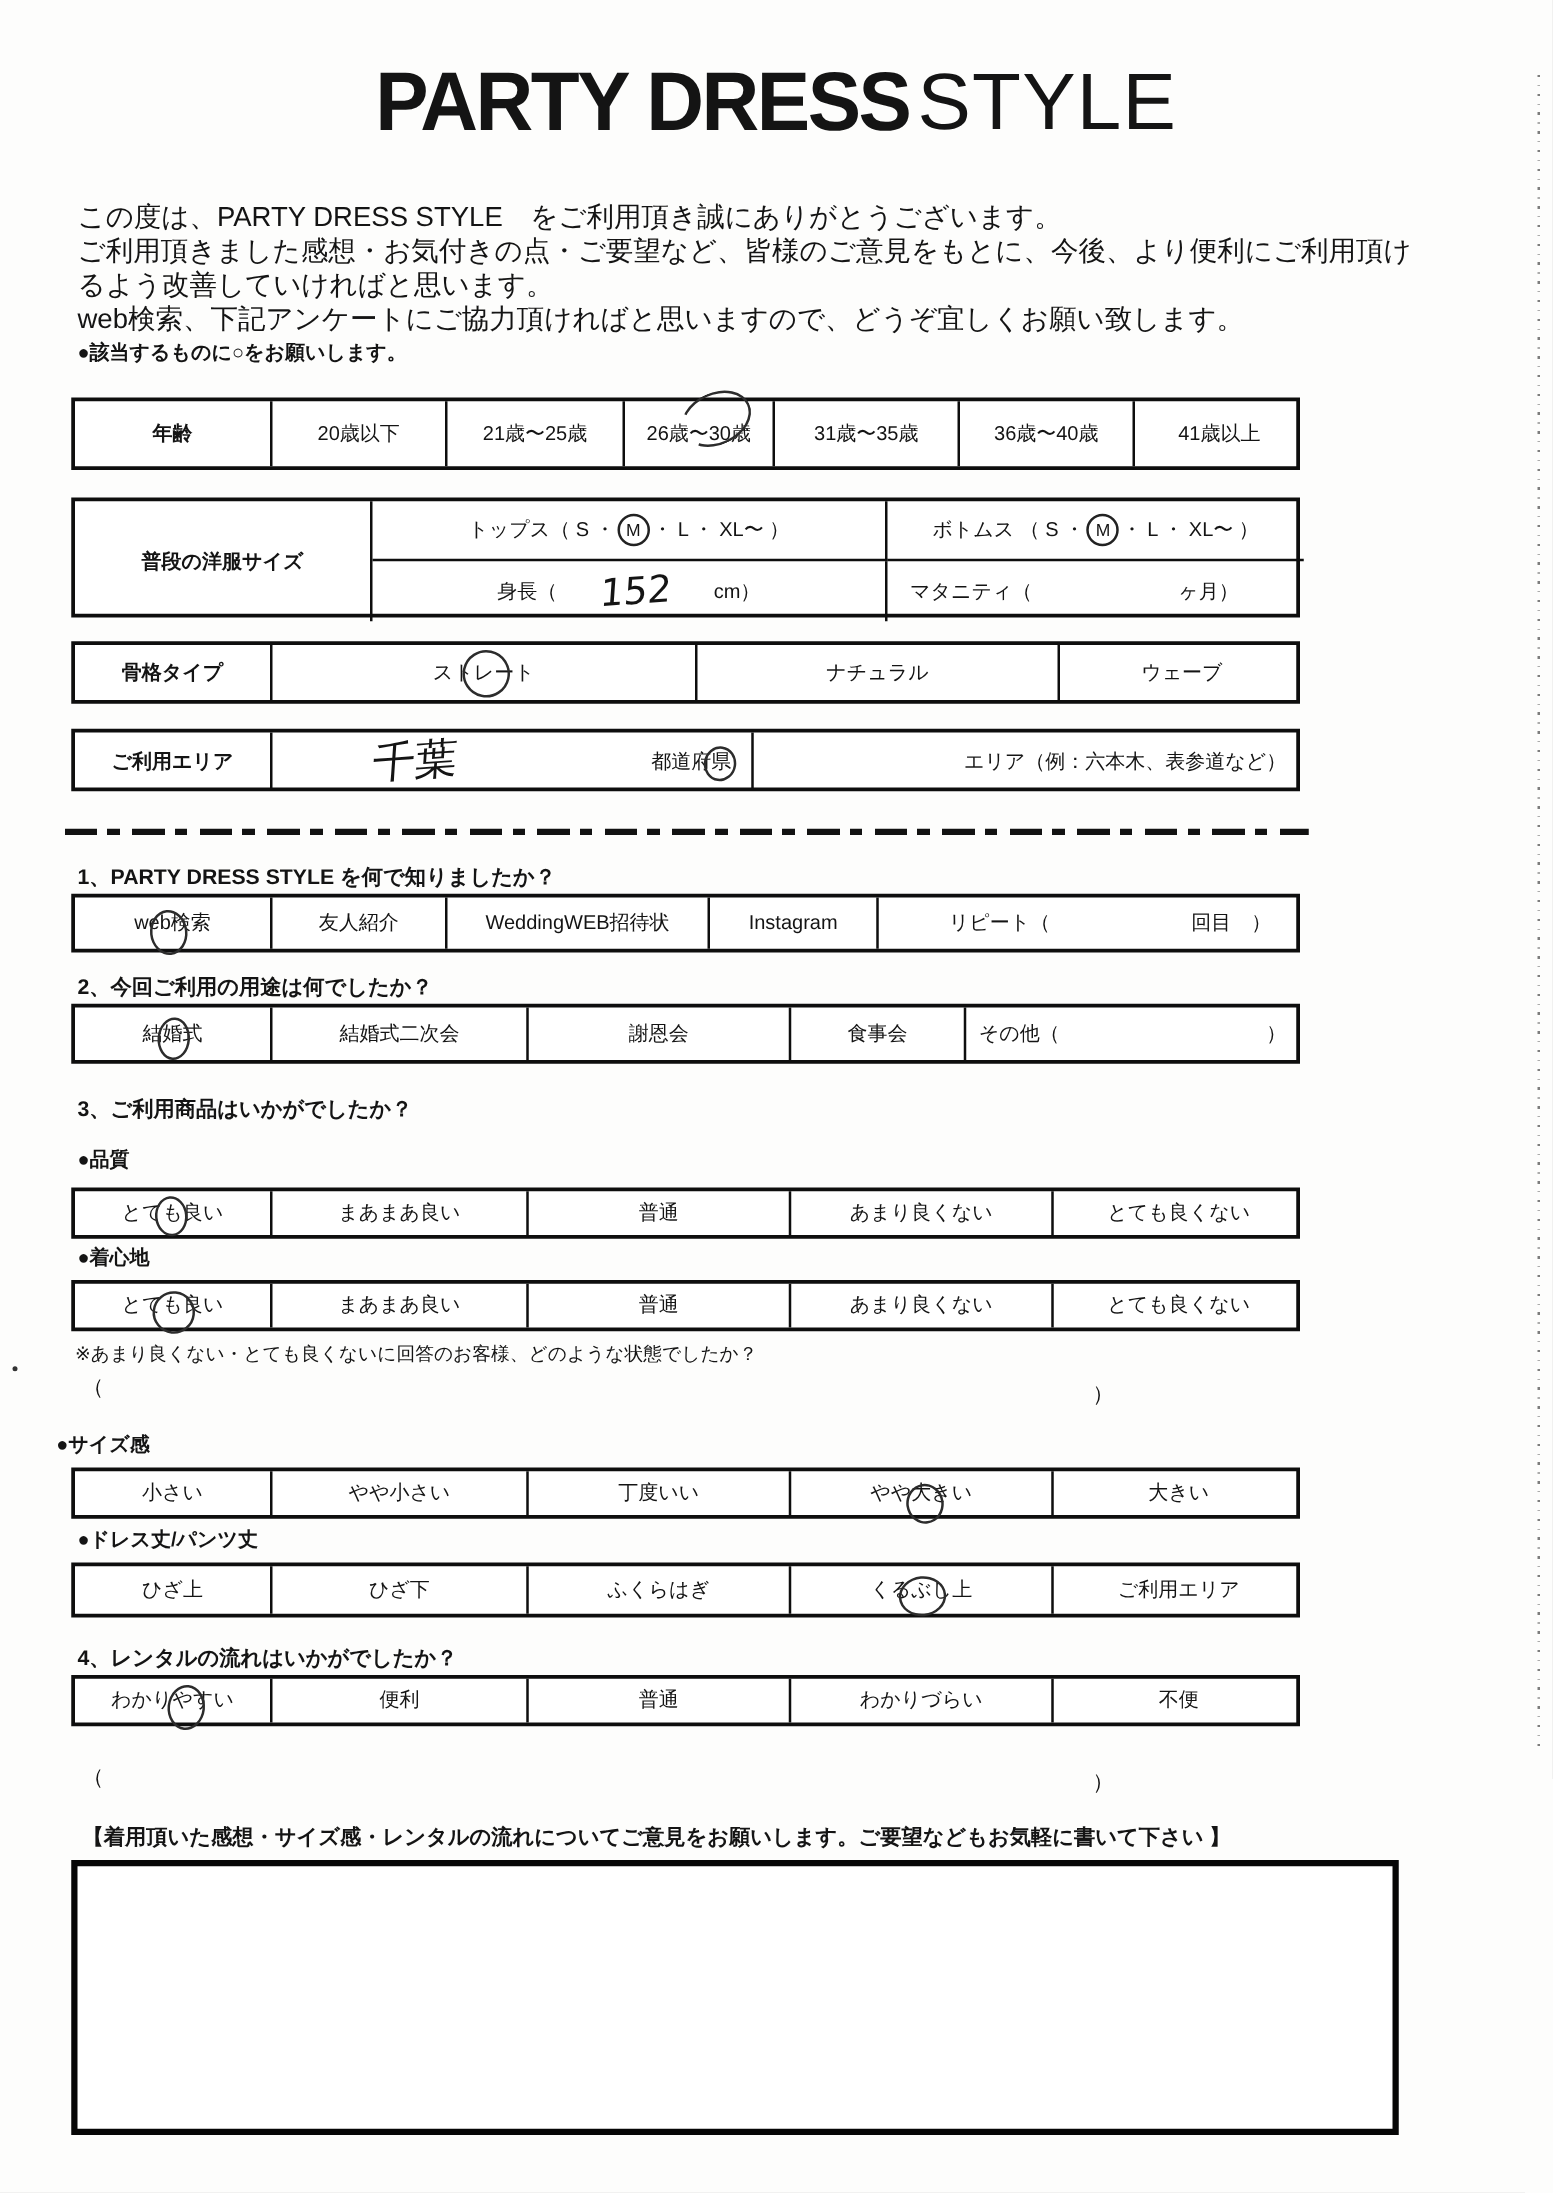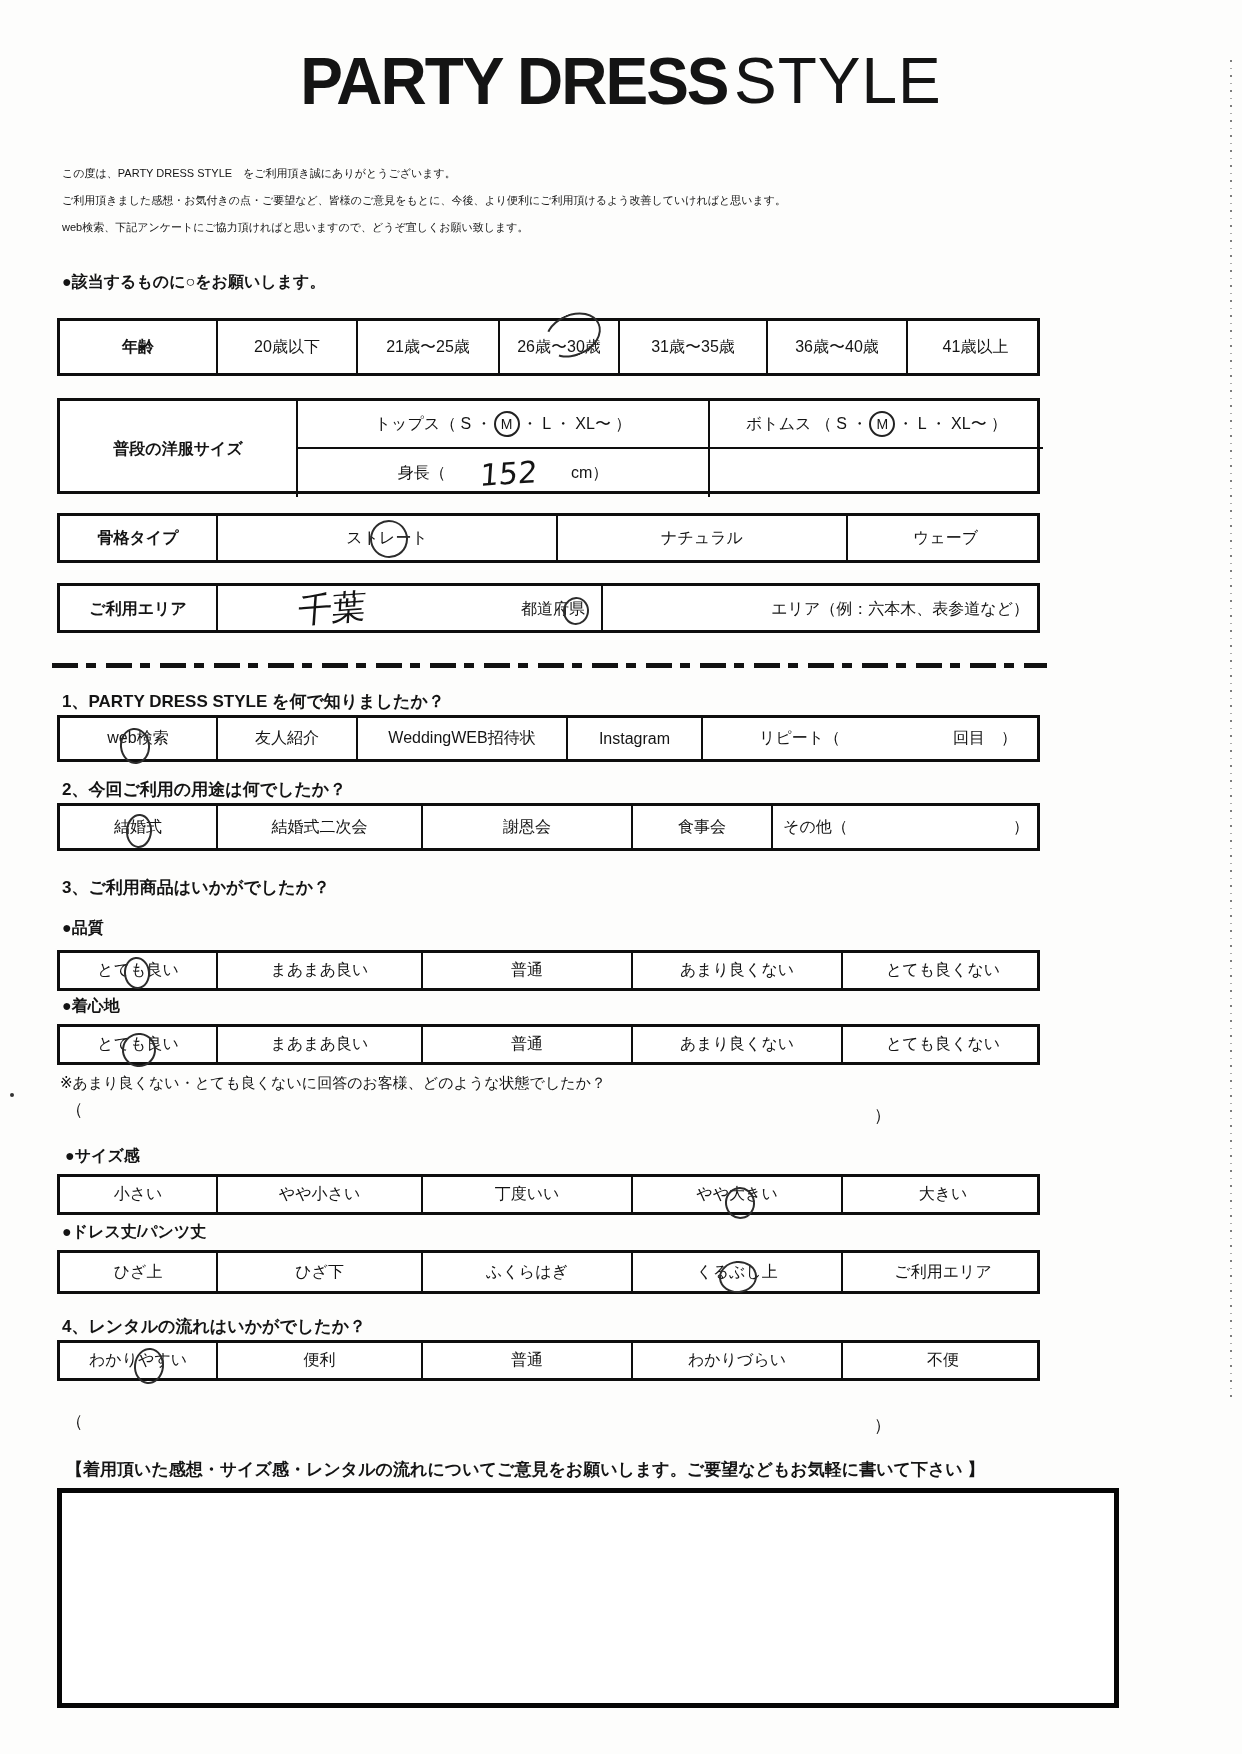--- a/index.html
+++ b/index.html
@@ -4,21 +4,21 @@
 <style>
   html,body{margin:0;padding:0;background:#e8e8e8;}
   .page{position:relative;width:1242px;height:1754px;background:#fdfdfc;color:#141414;
         font-family:"Liberation Sans","DejaVu Sans",sans-serif;overflow:hidden;margin:0 auto;}
   .abs{position:absolute;box-sizing:border-box;}
   
   .title{left:0;top:44px;width:1242px;text-align:center;white-space:nowrap;}
   .title .t-bold{font-size:64px;font-weight:800;letter-spacing:-2px;transform:scaleY(1.04);display:inline-block;}
   .title .t-light{font-size:64px;font-weight:400;letter-spacing:1px;display:inline-block;margin-left:2px;}
   
-  .intro{left:62px;top:160px;width:1085px;font-size:11px;line-height:27px;}
+  .intro{left:62px;top:160px;width:1085px;font-size:22px;line-height:27px;}
   .instruction{left:62px;top:272px;font-size:16px;font-weight:bold;}
   
   .tbl{display:grid;border:3px solid #0e0e0e;background:#fff;}
   .tbl .cell{border-right:2.4px solid #0e0e0e;display:flex;align-items:center;justify-content:center;
              font-size:16px;position:relative;box-sizing:border-box;overflow:visible;}
   .tbl .cell.last{border-right:none;}
   .tbl .cell.rb{border-bottom:2.4px solid #0e0e0e;}
   .hdr{font-weight:bold;}
   .heading{font-size:17px;font-weight:bold;}
   .sub-label{font-size:16px;font-weight:bold;}
@@ -85,20 +85,24 @@
     <div class="cell rb last">
       <span>ボトムス （ S ・</span>
       <span class="mcircle">M</span>
       <span>・ L ・ XL〜 ）</span>
     </div>
     <div class="cell" style="gap:34px;">
       <span>身長（</span>
       <span class="hand" style="font-size:30px;">152</span>
       <span>cm）</span>
     </div>
+    <div class="cell last spread" style="padding:0 52px 0 18px;">
+      <span>マタニティ（</span>
+      <span>ヶ月）</span>
+    </div>
   </div>
 
   <div class="abs tbl" style="left:57px;top:513px;width:983px;height:50px;grid-template-columns:158px 340px 290px 195px;">
     <div class="cell hdr">骨格タイプ</div>
     <div class="cell opt">
       <span>ストレート</span>
       <i class="circle" style="left:152px;top:4px;width:34px;height:34px;transform:rotate(12deg);"></i>
     </div>
     <div class="cell opt">
         <span>ナチュラル</span>
@@ -207,21 +211,21 @@
         <span>とても良くない</span>
       </div>
   </div>
 
   <div class="abs note-text" style="left:60px;top:1074px;">※あまり良くない・とても良くないに回答のお客様、どのような状態でしたか？</div>
   <div class="abs" style="left:66px;top:1098px;width:820px;height:30px;">
     <span class="paren" style="position:absolute;left:0;top:0;">（</span>
     <span class="paren" style="position:absolute;left:808px;top:6px;">）</span>
   </div>
 
-  <div class="abs sub-label" style="left:65px;top:1146px;">●サイズ感</div>
+  <div class="abs sub-label" style="left:45px;top:1146px;">●サイズ感</div>
   <div class="abs tbl" style="left:57px;top:1174px;width:983px;height:41px;grid-template-columns:158px 205px 210px 210px 200px;">
     <div class="cell opt">
         <span>小さい</span>
       </div>
     <div class="cell opt">
         <span>やや小さい</span>
       </div>
     <div class="cell opt">
         <span>丁度いい</span>
       </div>

